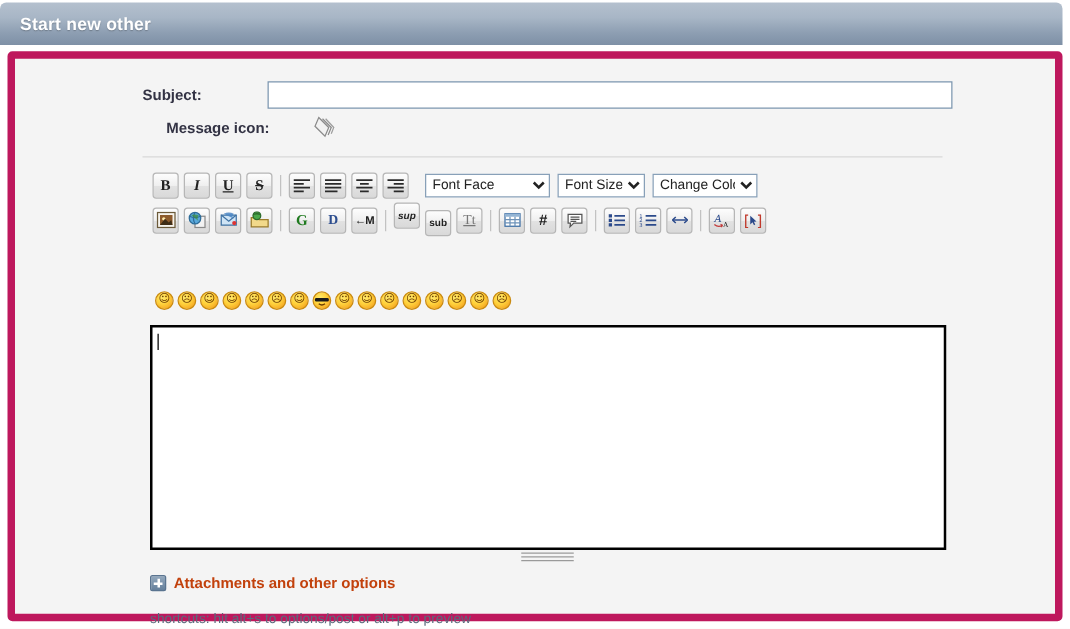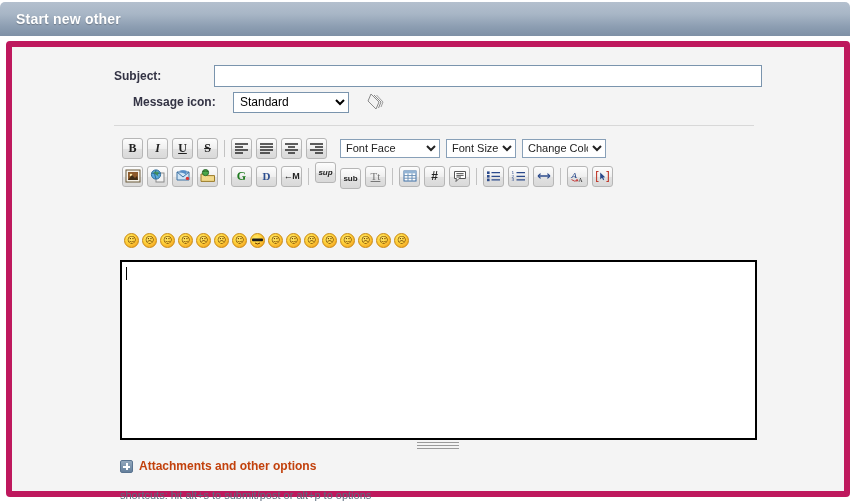--- a/index.html
+++ b/index.html
@@ -194,23 +194,20 @@
 
   <div class="panel">
 
     <div class="row row-subject">
       <div class="field-label">Subject:</div>
       <input class="subject-input" type="text" value="" style="">
     </div>
 
     <div class="row row-icon">
       <div class="field-label">Message icon:</div>
-      <select class="icon-select">
-        <option>Standard</option>
-      </select>
       <div class="msg-icon-preview">
         <svg width="22" height="22" viewBox="0 0 22 22" aria-hidden="true">
           <g fill="#f2f2f2" stroke="#8a8a8a" stroke-width="1">
             <path d="M8 3 L16 11 L13 18 L5 10 Z"></path>
           </g>
           <path d="M11 4 L18 11 L15.5 17" fill="none" stroke="#8a8a8a" stroke-width="1"></path>
           <path d="M13.5 4 L20 11 L18 16" fill="none" stroke="#9e9e9e" stroke-width="1"></path>
         </svg>
       </div>
     </div>
@@ -495,16 +492,16 @@
       <i></i>
       <i></i>
       <i></i>
     </div>
 
     <div class="attach">
       <div class="plus-box"></div>
       <div class="attach-label">Attachments and other options</div>
     </div>
 
-    <div class="shortcuts">shortcuts: hit alt+s to submit/post or alt+p to options</div>
+    <div class="shortcuts">shortcuts: hit alt+s to options/post or alt+p to preview</div>
 
   </div>
 </div>
 
 </body></html>

